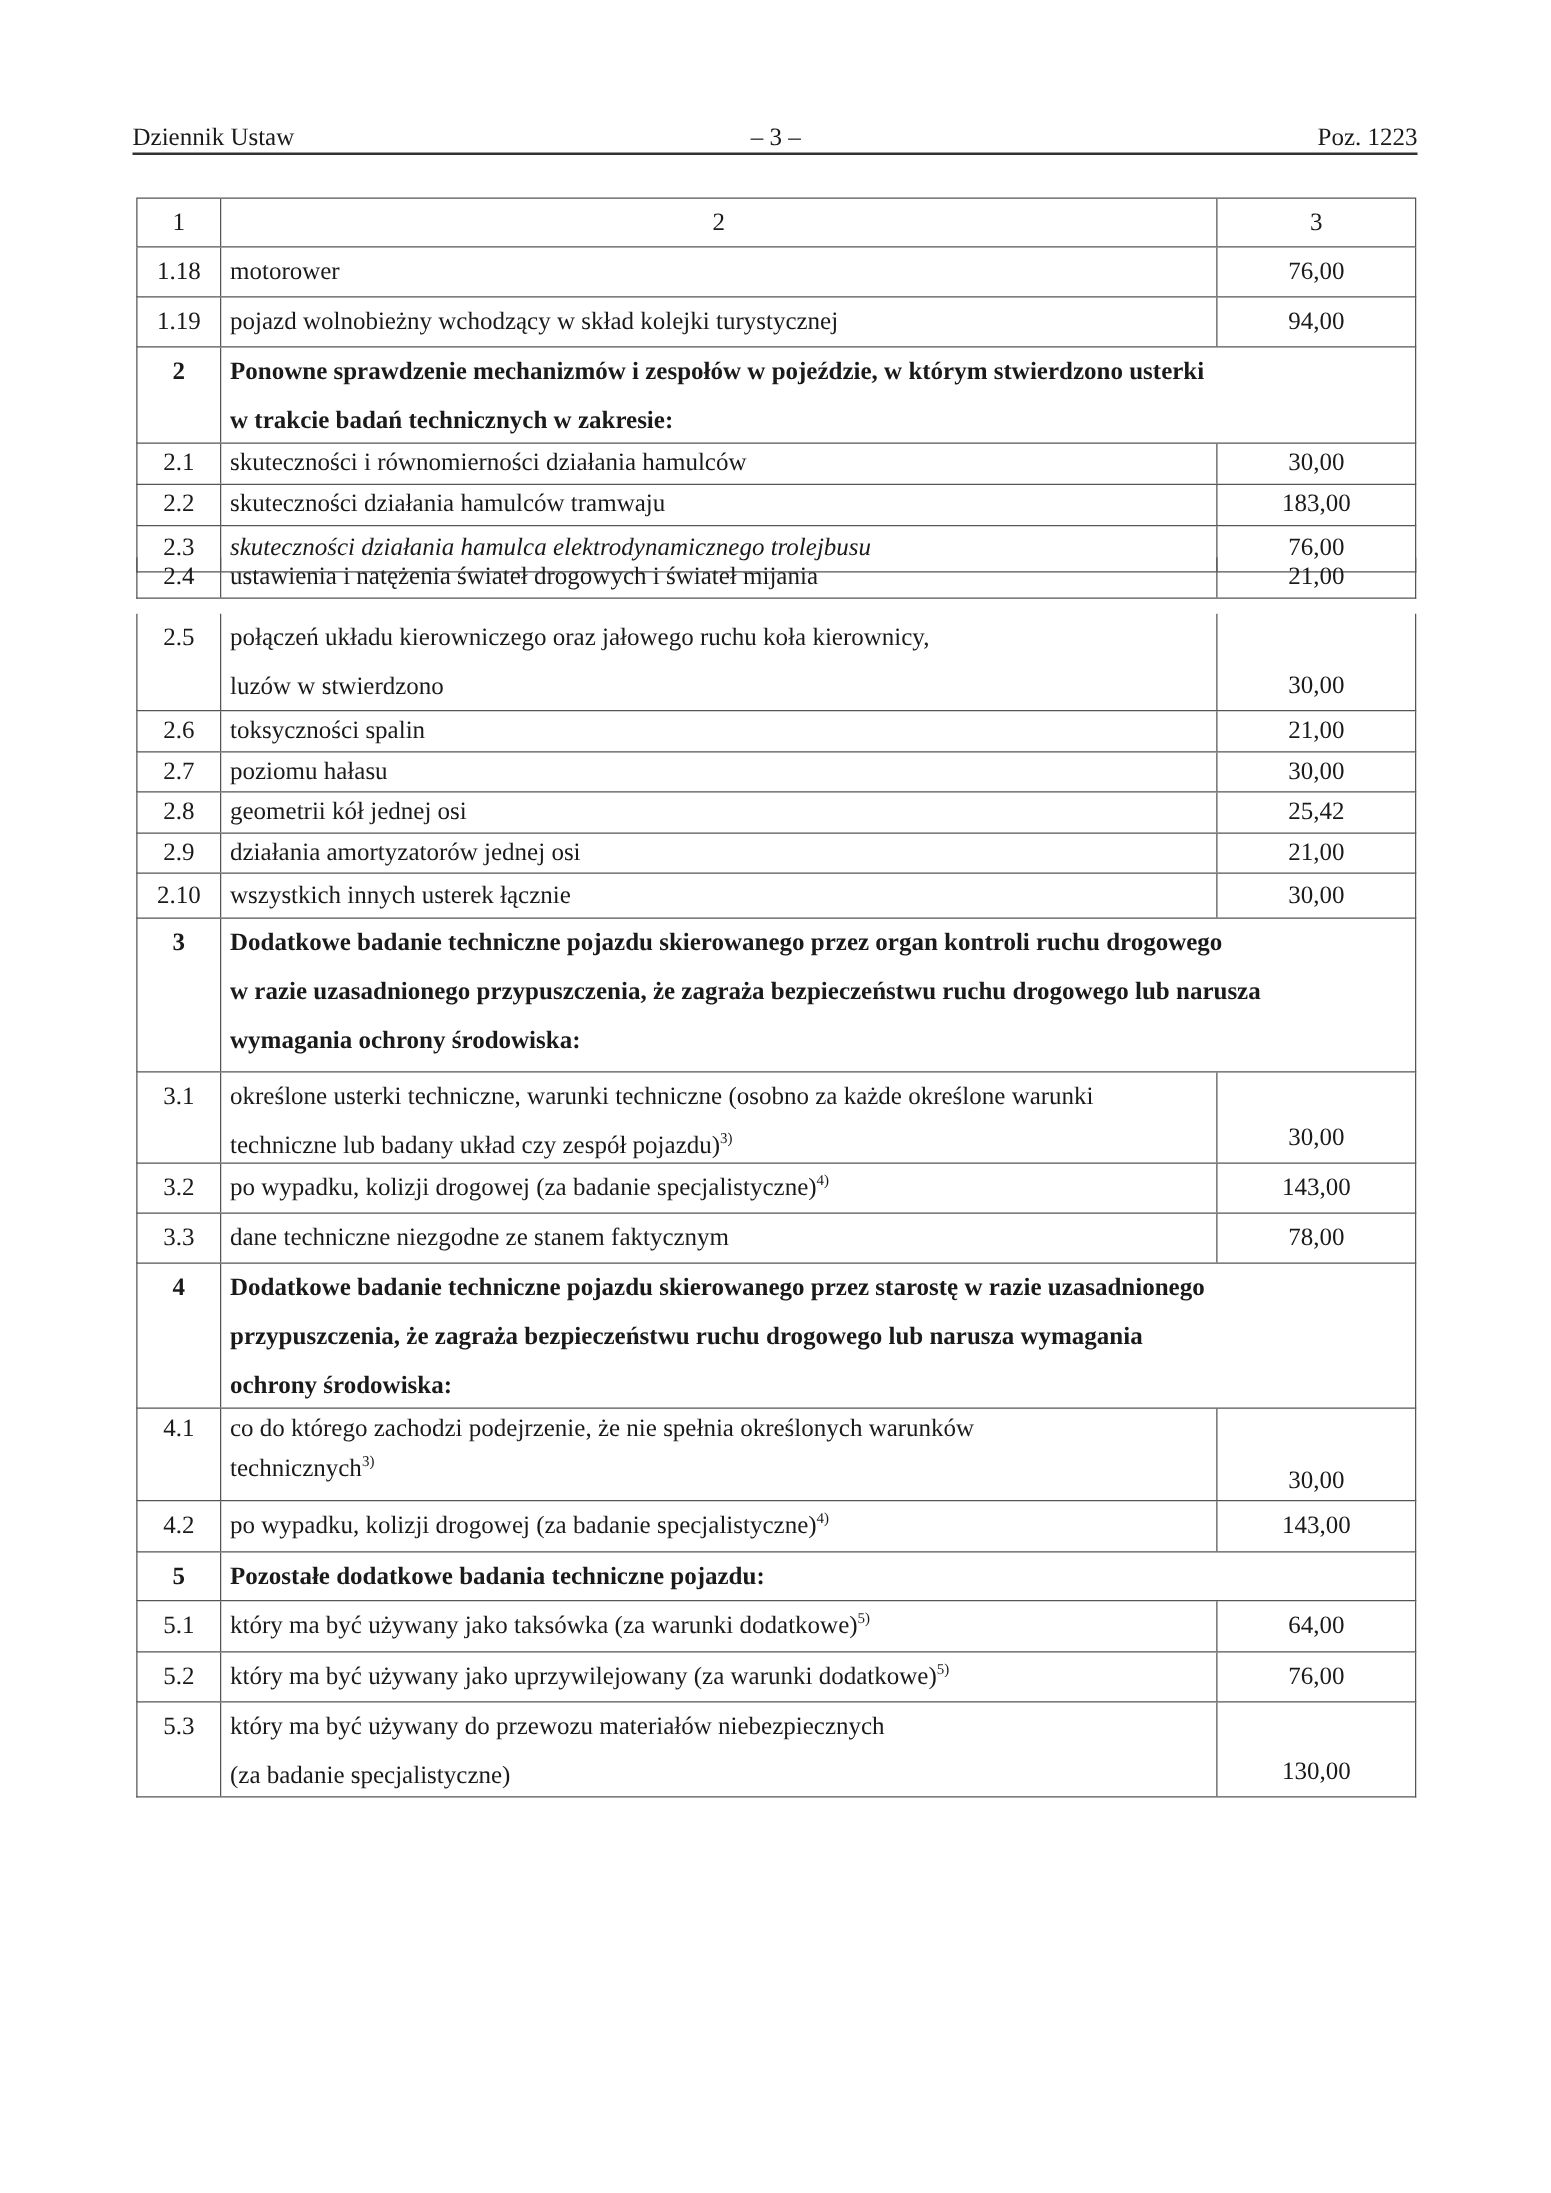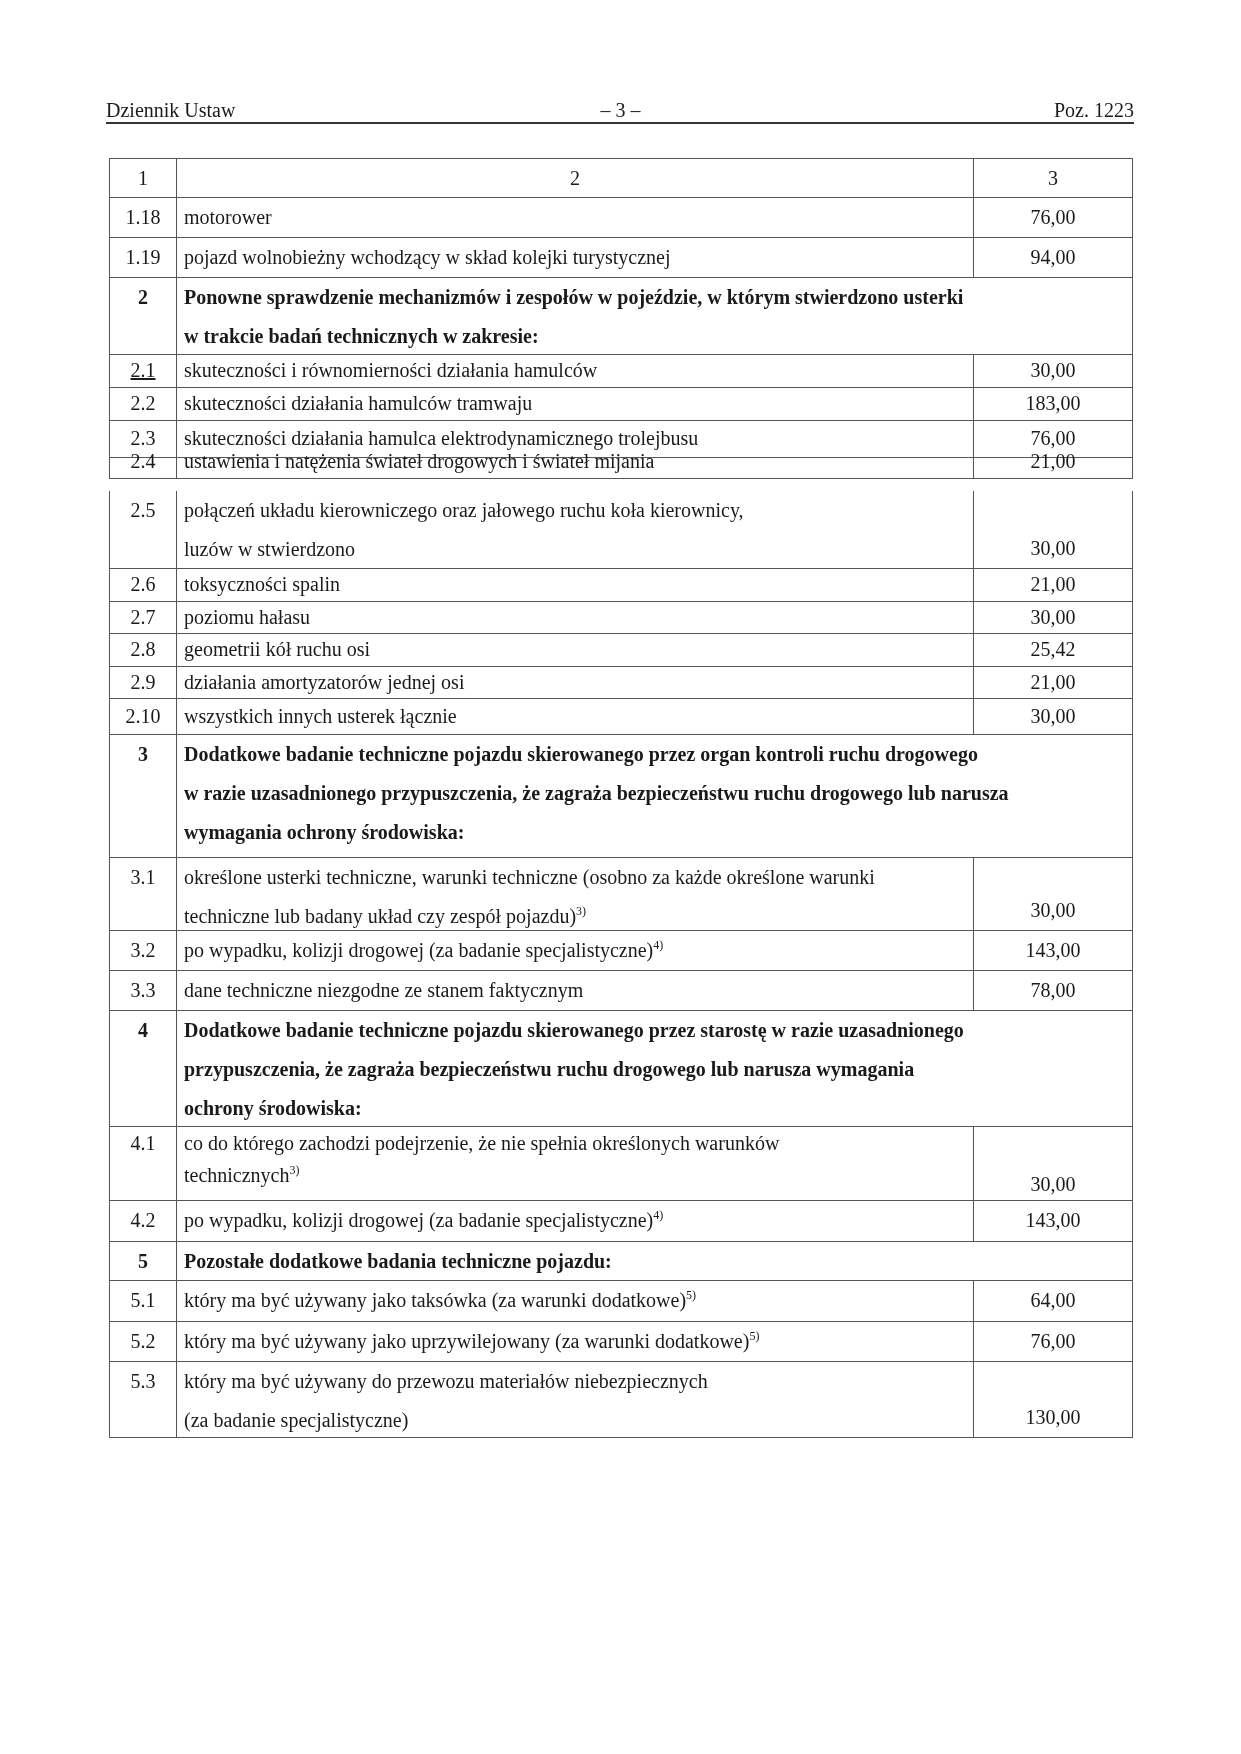--- a/index.html
+++ b/index.html
@@ -58,37 +58,37 @@
         <div class="cell c3">94,00</div>
       </div>
       <div class="row" style="top: 120px; height: 77px;">
         <div class="cell c1 bold">2</div>
         <div class="cell c2 wide bold">
           <span class="line">Ponowne sprawdzenie mechanizmów i zespołów w pojeździe, w którym stwierdzono usterki</span>
           <span class="line">w trakcie badań technicznych w zakresie:</span>
         </div>
       </div>
       <div class="row tight" style="top: 197px; height: 33px;">
-        <div class="cell c1" style="line-height: 31px; text-decoration: underline;">2.1</div>
+        <div class="cell c1" style="line-height: 31px;">2.1</div>
         <div class="cell c2">
           <span class="line" style="height: 31px; line-height: 31px;">skuteczności i równomierności działania hamulców</span>
         </div>
         <div class="cell c3" style="line-height: 31px;">30,00</div>
       </div>
       <div class="row tight" style="top: 230px; height: 33px;">
         <div class="cell c1" style="line-height: 31px;">2.2</div>
         <div class="cell c2">
           <span class="line" style="height: 31px; line-height: 31px;">skuteczności działania hamulców tramwaju</span>
         </div>
         <div class="cell c3" style="line-height: 31px;">183,00</div>
       </div>
       <div class="row tight" style="top: 263px; height: 37px;">
         <div class="cell c1" style="line-height: 35px;">2.3</div>
         <div class="cell c2">
-          <span class="line" style="height: 35px; line-height: 35px;">skuteczności działania hamulca elektrodynamicznego trolejbusu</span>
+          <span class="line" style="height: 35px; line-height: 35px; font-style: italic;">skuteczności działania hamulca elektrodynamicznego trolejbusu</span>
         </div>
         <div class="cell c3" style="line-height: 35px;">76,00</div>
       </div>
       <div class="row" style="top: 288px; height: 33px;">
         <div class="cell c1" style="line-height: 31px;">2.4</div>
         <div class="cell c2">
           <span class="line" style="height: 31px; line-height: 31px;">ustawienia i natężenia świateł drogowych i świateł mijania</span>
         </div>
         <div class="cell c3" style="line-height: 31px;">21,00</div>
       </div>
@@ -110,21 +110,21 @@
       <div class="row tight" style="top: 444px; height: 32px;">
         <div class="cell c1" style="line-height: 30px;">2.7</div>
         <div class="cell c2">
           <span class="line" style="height: 30px; line-height: 30px;">poziomu hałasu</span>
         </div>
         <div class="cell c3" style="line-height: 30px;">30,00</div>
       </div>
       <div class="row tight" style="top: 476px; height: 33px;">
         <div class="cell c1" style="line-height: 31px;">2.8</div>
         <div class="cell c2">
-          <span class="line" style="height: 31px; line-height: 31px;">geometrii kół ruchu osi</span>
+          <span class="line" style="height: 31px; line-height: 31px;">geometrii kół jednej osi</span>
         </div>
         <div class="cell c3" style="line-height: 31px;">25,42</div>
       </div>
       <div class="row tight" style="top: 509px; height: 32px;">
         <div class="cell c1" style="line-height: 30px;">2.9</div>
         <div class="cell c2">
           <span class="line" style="height: 30px; line-height: 30px;">działania amortyzatorów jednej osi</span>
         </div>
         <div class="cell c3" style="line-height: 30px;">21,00</div>
       </div>

